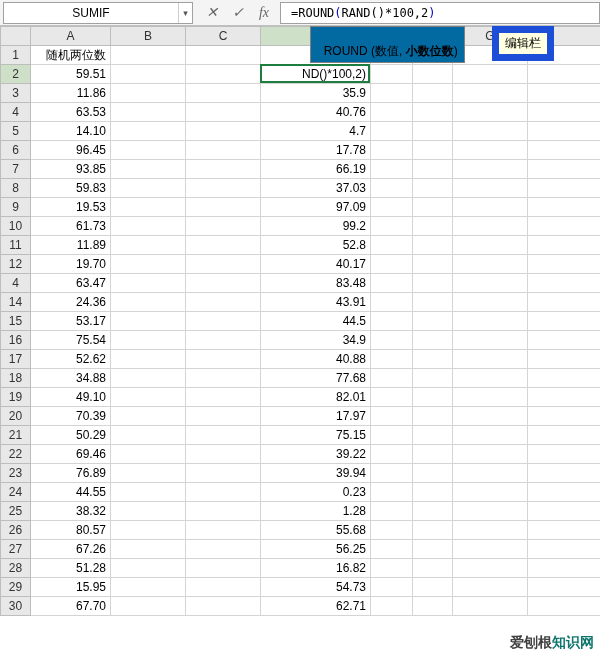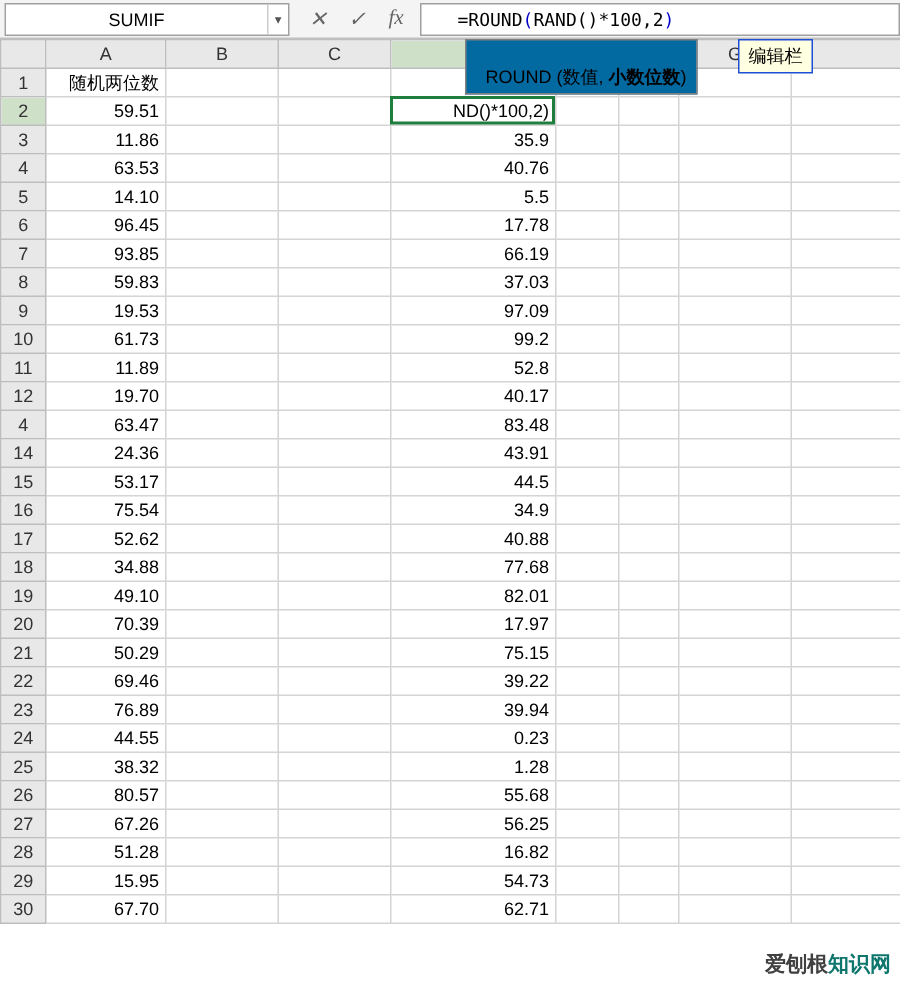--- a/index.html
+++ b/index.html
@@ -60,21 +60,21 @@
       align-items: center;
       justify-content: center;
       font-style: italic;
       font-family: "Times New Roman", serif;
       font-size: 14px;
       color: #666;
     }
     .formula-input {
       flex: 1;
       height: 22px;
-      padding: 0 24px;
+      padding: 0 10px;
       font-size: 12px;
       background: #fff;
       border: 1px solid #a0a0a0;
       display: flex;
       align-items: center;
       font-family: Consolas, monospace;
       white-space: pre;
       position: relative;
     }
     .formula-input .paren-blue { color: #0000cc; }
@@ -89,21 +89,21 @@
       font-size: 12px;
       z-index: 5;
       white-space: pre;
     }
     .func-hint b { font-weight: bold; }
     .edit-bar-tip {
       position: absolute;
       top: 26px;
       left: 492px;
       background: #ffffe1;
-      border: 1px solid #1d4ed8;
+      border: 7px solid #1d4ed8;
       padding: 2px 6px;
       font-size: 12px;
       z-index: 5;
     }
     
     .sheet-wrap {
       position: relative;
     }
     table.sheet {
       border-collapse: collapse;
@@ -262,21 +262,21 @@
           <td></td>
           <td></td>
           <td></td>
           <td></td>
         </tr>
         <tr>
           <th>5</th>
           <td>14.10</td>
           <td></td>
           <td></td>
-          <td>5.5</td>
+          <td>4.7</td>
           <td></td>
           <td></td>
           <td></td>
           <td></td>
         </tr>
         <tr>
           <th>6</th>
           <td>96.45</td>
           <td></td>
           <td></td>

